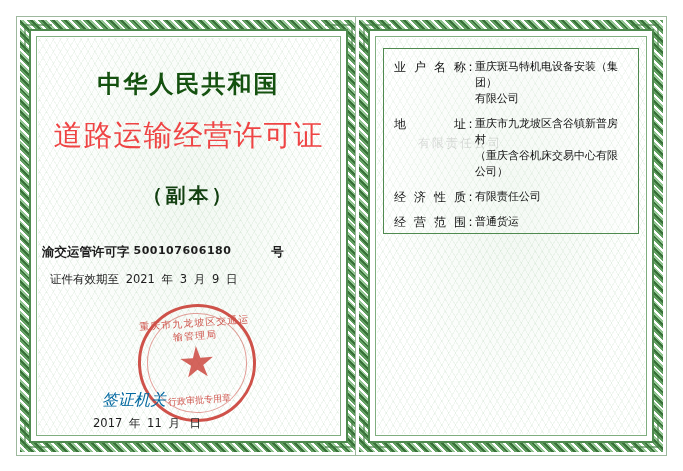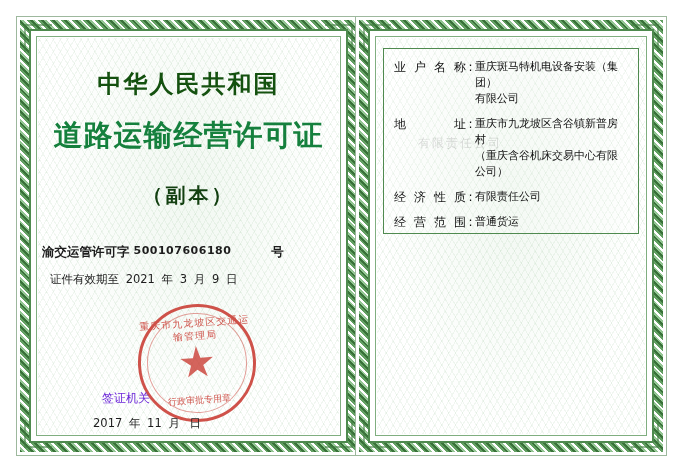--- a/index.html
+++ b/index.html
@@ -101,23 +101,23 @@
     font-family: "DejaVu Sans", sans-serif;
     font-size: 24px;
     font-weight: bold;
     letter-spacing: 2px;
     color: #14510f;
   }
   .title-main {
     margin-top: 16px;
     text-align: center;
     font-size: 29px;
-    font-weight: bold;
+    font-weight: normal;
     letter-spacing: 1px;
-    color: #15803d;
+    color: #ef4444;
   }
   .title-sub {
     margin-top: 26px;
     text-align: center;
     font-size: 20px;
     font-weight: bold;
     color: #123f10;
     letter-spacing: 3px;
   }
 
@@ -197,22 +197,23 @@
     left: 0; right: 0; bottom: 12px;
     text-align: center;
     font-size: 9px;
     color: #c8352c;
   }
 
   .issuer-row {
     position: absolute;
     left: 60px;
     top: 348px;
-    font-size: 12px;
-    color: #6d28d9;
+    font-size: 16px;
+    color: #0369a1;
+    font-style: italic;
   }
   .date-row {
     position: absolute;
     left: 48px;
     top: 374px;
     font-size: 11.5px;
     color: #1d1d1d;
     white-space: nowrap;
   }
   .date-row .v { margin: 0 3px; }

